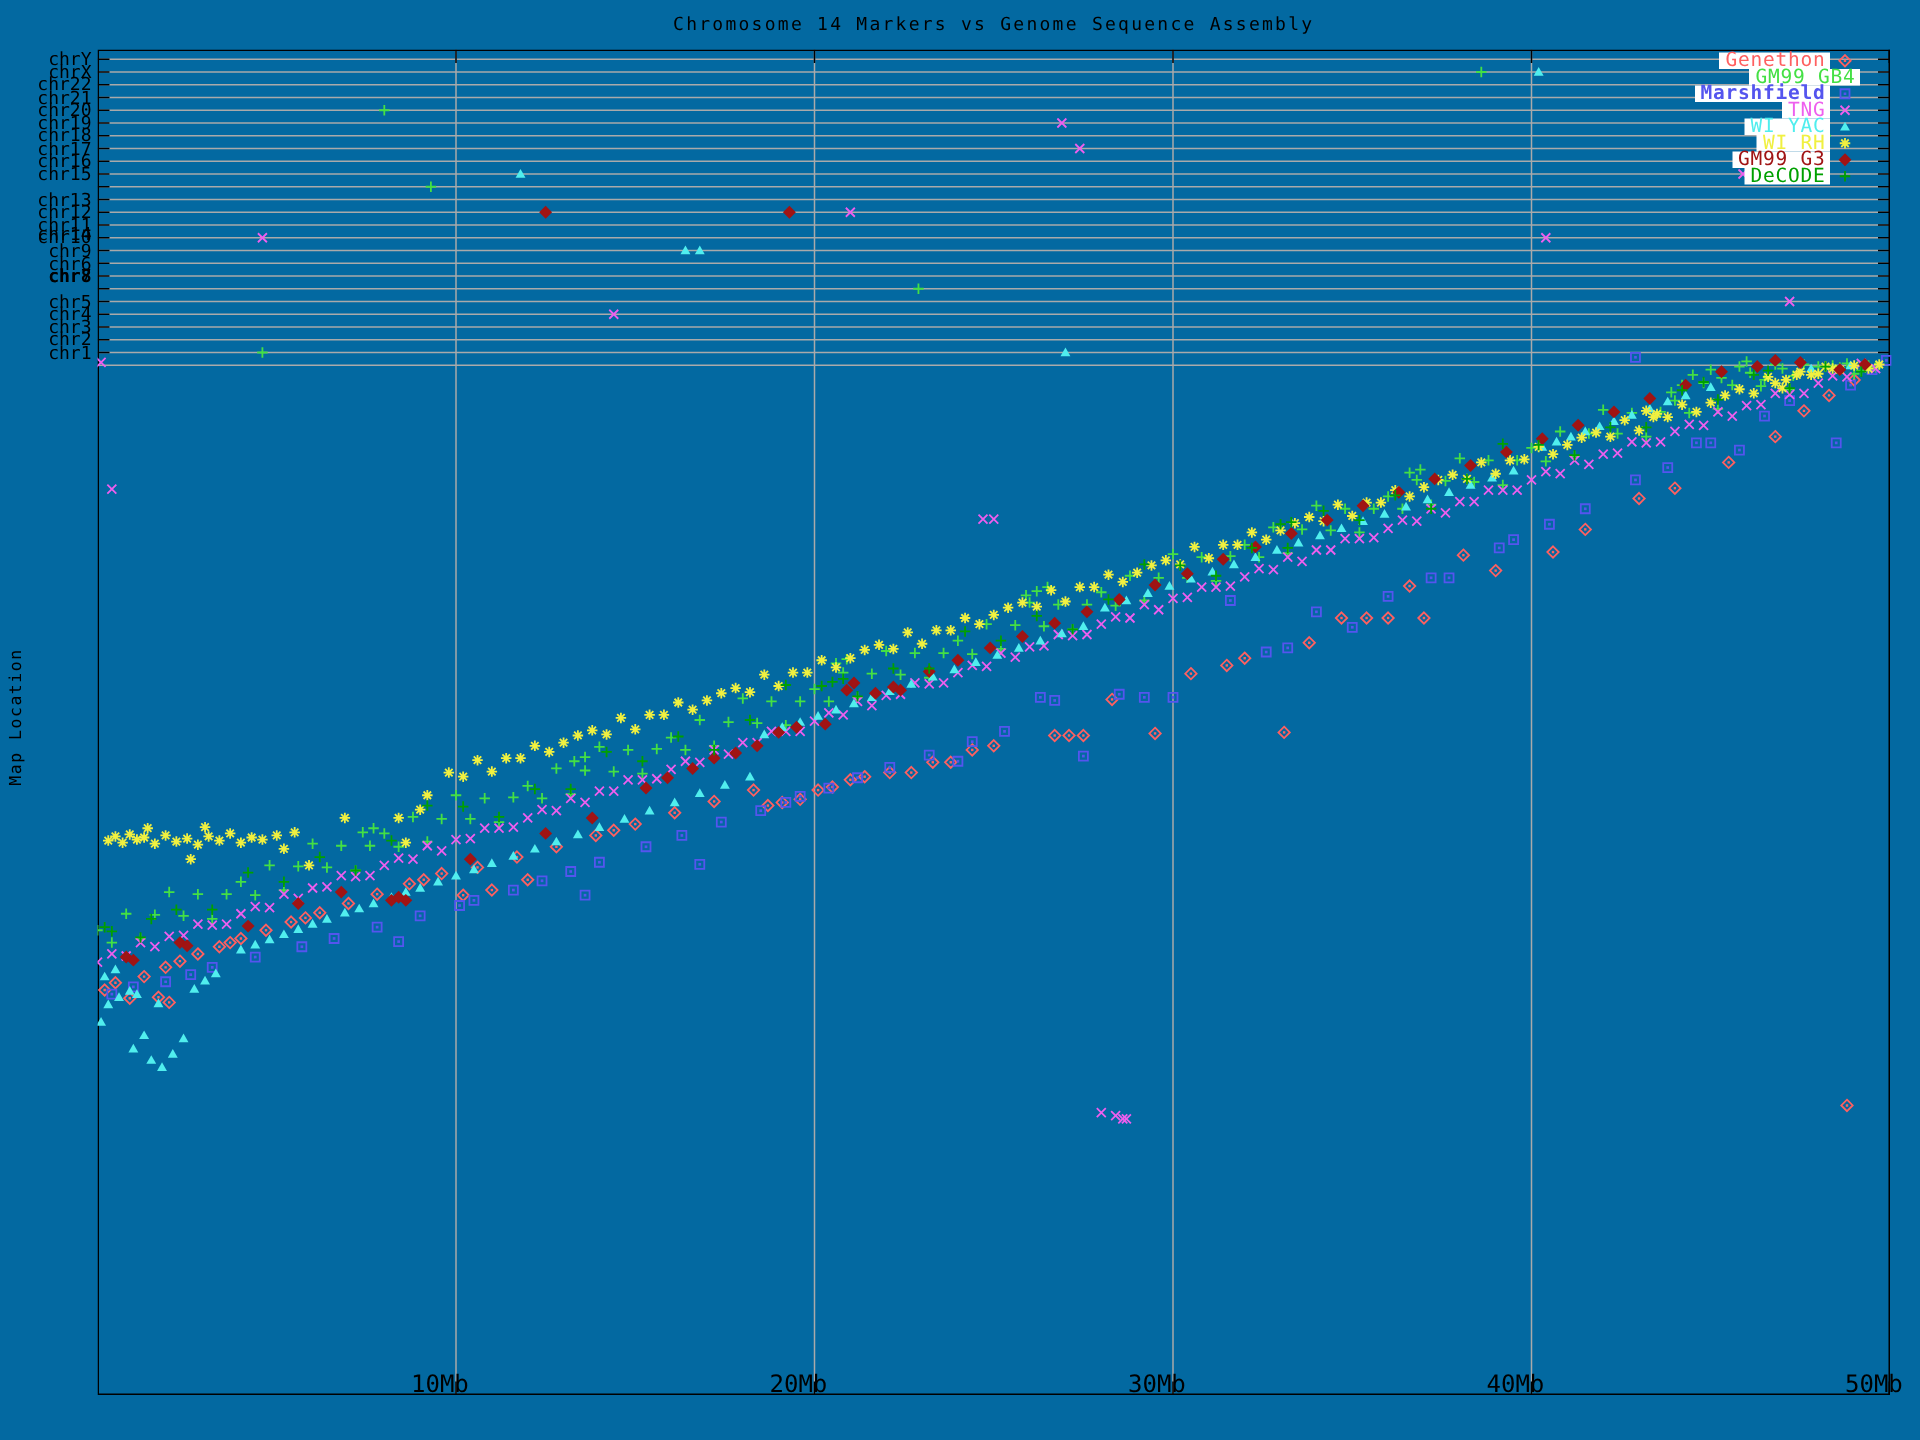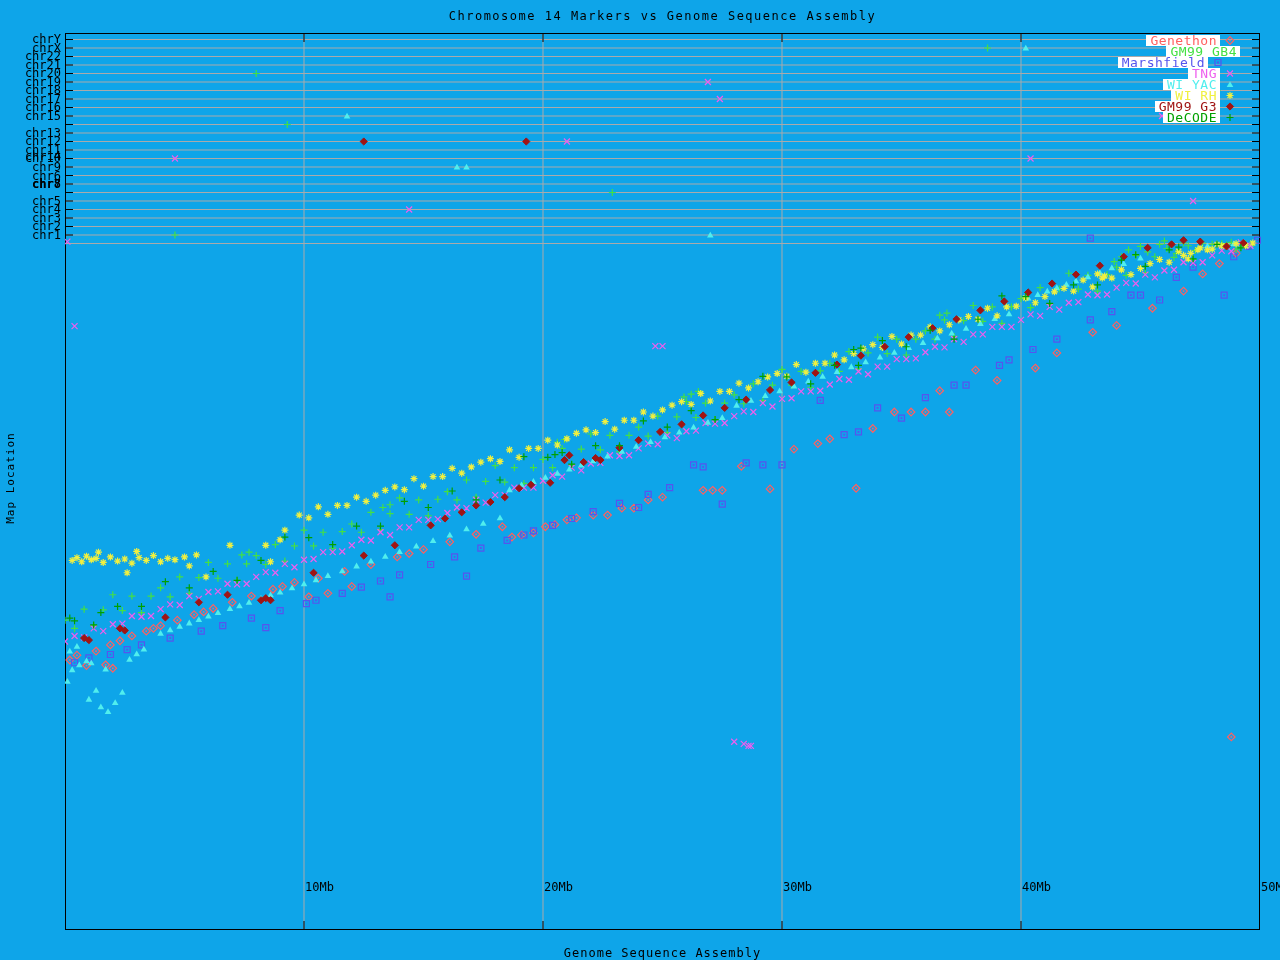--- a/index.html
+++ b/index.html
@@ -1,39 +1,38 @@
 <!DOCTYPE html>
 <html><head>
 <meta charset="utf-8">
 <style>
   html,body{margin:0;padding:0;background:#fff;}
-  .stage{position:relative;width:1280px;height:960px;background:#0ea5e9;overflow:hidden;
+  .stage{position:relative;width:1280px;height:960px;background:#0369a1;overflow:hidden;
          font-family:"DejaVu Sans Mono","Liberation Mono",monospace;color:#000;}
   .title{position:absolute;top:9px;left:65px;width:1195px;text-align:center;
          font-size:12px;letter-spacing:1.5px;white-space:pre;}
   .xlabel{position:absolute;top:946px;left:65px;width:1195px;text-align:center;
           font-size:12px;letter-spacing:1px;}
   .ylabel{position:absolute;left:-59px;top:471px;width:140px;height:14px;text-align:center;
           transform:rotate(-90deg);font-size:11px;letter-spacing:1px;}
   .plotsvg{position:absolute;left:65px;top:33px;}
   .chromlab{position:absolute;left:0;width:61px;text-align:right;font-size:12px;
             line-height:9px;height:9px;white-space:pre;}
-  .xticklab{position:absolute;width:60px;text-align:right;font-size:12px;top:880px;}
+  .xticklab{position:absolute;width:60px;text-align:left;font-size:16px;top:913px;}
   .legend-row{position:absolute;height:11px;display:flex;align-items:center;}
   .legend-label{font-size:13px;line-height:11px;letter-spacing:0.5px;background:#fff;
                 padding:0 3px 0 4px;white-space:pre;}
   .legend-marker{display:block;}
 </style>
 </head>
 <body>
 
 <div class="stage">
   <div class="title">Chromosome 14 Markers vs Genome Sequence Assembly</div>
   <div class="ylabel">Map Location</div>
-  <div class="xlabel">Genome Sequence Assembly</div>
   <svg class="plotsvg" id="plot" width="1196" height="898">
       <g>
         <line x1="0" y1="6.5" x2="1195" y2="6.5" stroke="#aaaaaa" stroke-width="1"></line>
         <line x1="0" y1="15" x2="1195" y2="15" stroke="#aaaaaa" stroke-width="1"></line>
         <line x1="0" y1="23.5" x2="1195" y2="23.5" stroke="#aaaaaa" stroke-width="1"></line>
         <line x1="0" y1="32" x2="1195" y2="32" stroke="#aaaaaa" stroke-width="1"></line>
         <line x1="0" y1="40.5" x2="1195" y2="40.5" stroke="#aaaaaa" stroke-width="1"></line>
         <line x1="0" y1="49" x2="1195" y2="49" stroke="#aaaaaa" stroke-width="1"></line>
         <line x1="0" y1="57.5" x2="1195" y2="57.5" stroke="#aaaaaa" stroke-width="1"></line>
         <line x1="0" y1="66" x2="1195" y2="66" stroke="#aaaaaa" stroke-width="1"></line>
@@ -1100,21 +1099,21 @@
         </svg>
       </div>
       <div class="legend-row" style="top: 45.5px; right: 40px; flex-direction: column;">
         <span class="legend-label" style="color: rgb(68, 224, 68);">GM99 GB4</span>
         <svg width="20" height="11" class="legend-marker">
           <g></g>
           <g></g>
           <path d="M6.5 5.5H13.5M10 2V9" stroke="#44e044" fill="none" stroke-width="1.2"></path>
         </svg>
       </div>
-      <div class="legend-row" style="top: 56.5px; right: 52px;">
+      <div class="legend-row" style="top: 56.5px; right: 40px; font-weight: bold;">
         <span class="legend-label" style="color: rgb(85, 85, 238);">Marshfield</span>
         <svg width="20" height="11" class="legend-marker">
           <g></g>
           <g></g>
           <path d="M7 2.5h6v6h-6z" stroke="#5555ee" fill="none" stroke-width="1.2"></path>
           <path d="M9.1 5.5H10.9" stroke="#5555ee" fill="none" stroke-width="1.8"></path>
         </svg>
       </div>
       <div class="legend-row" style="top: 67.5px; right: 40px;">
         <span class="legend-label" style="color: rgb(238, 95, 238); text-align: center;">TNG</span>

